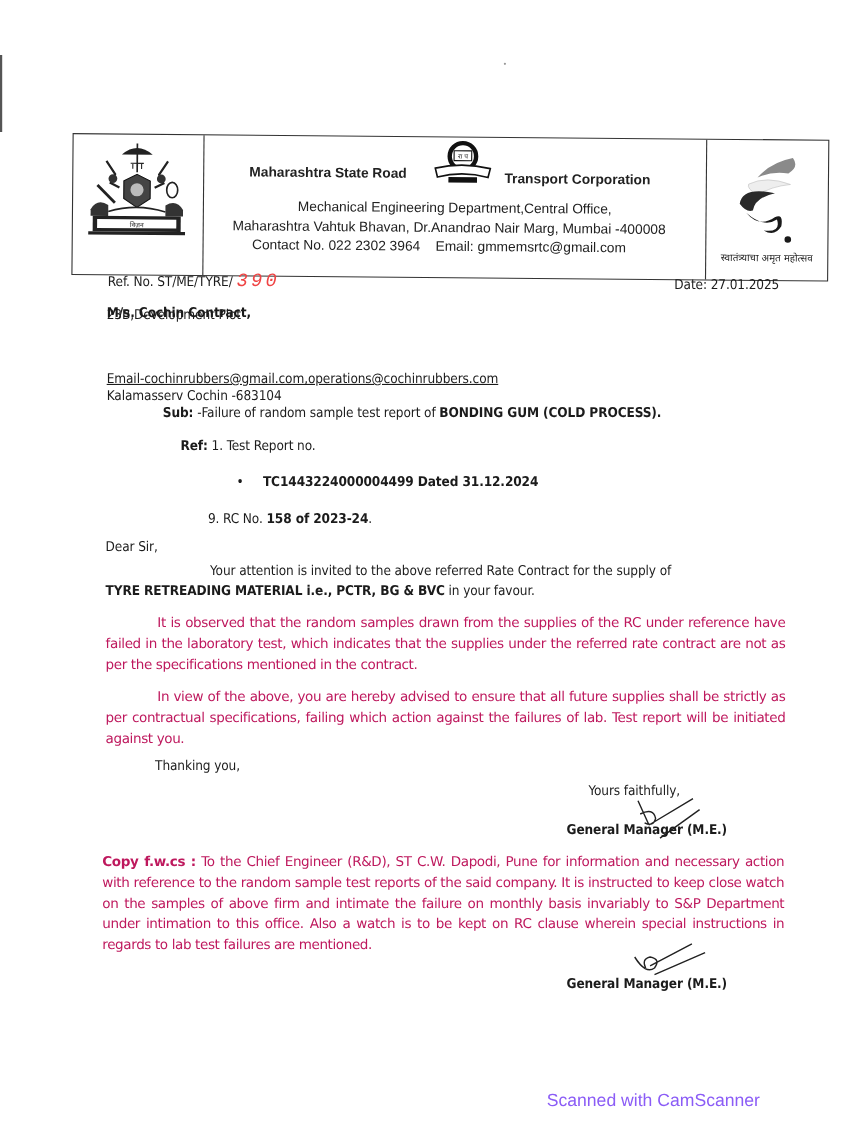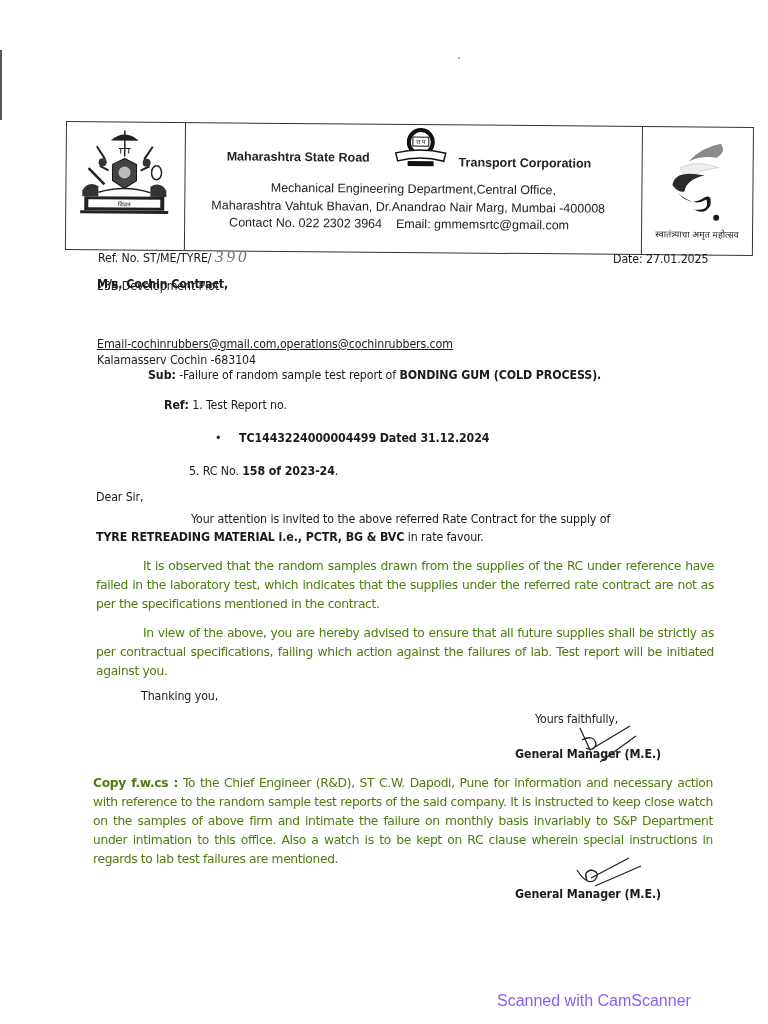--- a/index.html
+++ b/index.html
@@ -23,24 +23,24 @@
   .lh-line { position: absolute; left: 0; right: 0; text-align: center; font-size: 12.5px; color: #222; white-space: nowrap; }
   .lh-line.l1 { top: 57px; }
   .lh-line.l2 { top: 75px; left: -10px; }
   .lh-line.l3 { top: 92px; left: -28px; }
   .emblem { position: absolute; left: 8px; top: 4px; width: 100px; height: 92px; }
   .amrit { position: absolute; left: 18px; top: 14px; width: 72px; height: 80px; }
   .amrit-caption { position: absolute; left: 0; right: 0; top: 100px; text-align: center; font-size: 9px; font-family: "DejaVu Serif", serif; color: #222; }
 
   .txt { position: absolute; font-family: "DejaVu Sans Condensed", "DejaVu Sans", sans-serif; font-size: 12.3px; color: #1b1b1b; white-space: nowrap; letter-spacing: -0.1px; }
   .b { font-weight: bold; }
-  .hand { font-family: Liberation Serif, serif; font-size: 17px; color: #737373; letter-spacing: 3px; font-style: italic; }
+  .hand { font-family: Liberation Mono, monospace; font-size: 17px; color: #ef4444; letter-spacing: 3px; font-style: italic; }
   .u { text-decoration: underline; }
   .just { white-space: normal; text-align: justify; text-align-last: left; }
-  .para { position: absolute; font-family: "DejaVu Sans", sans-serif; font-size: 12.3px; line-height: 19px; color: #4d7c0f; letter-spacing: -0.35px; }
+  .para { position: absolute; font-family: "DejaVu Sans", sans-serif; font-size: 12.3px; line-height: 19px; color: #be185d; letter-spacing: -0.35px; }
   .sig { position: absolute; }
   .footer { position: absolute; left: 497px; top: 992px; font-family: "Liberation Sans", sans-serif; font-size: 16px; color: #8b5cf6; }
 </style>
 </head>
 <body>
 
 <div class="page-edge"></div>
 <div class="dot"></div>
 
 <div class="letterhead">
@@ -106,27 +106,27 @@
 <div class="txt" style="left:148px; top:368px;">
   <span class="b">Sub:</span><span> -Failure of random sample test report of </span><span class="b">BONDING GUM (COLD PROCESS).</span>
 </div>
 
 <div class="txt" style="left:164px; top:398px;">
   <span class="b">Ref:</span><span> 1. Test Report no.</span>
 </div>
 <div class="txt" style="left:215px; top:431px;">•</div>
 <div class="txt b" style="left:239px; top:431px;">TC1443224000004499 Dated 31.12.2024</div>
 <div class="txt" style="left:189px; top:464px;">
-  <span>5. RC No. </span><span class="b">158 of 2023-24</span><span>.</span>
+  <span>9. RC No. </span><span class="b">158 of 2023-24</span><span>.</span>
 </div>
 
 <div class="txt" style="left:96px; top:490px;">Dear Sir,</div>
 <div class="txt" style="left:191px; top:512px;">Your attention is invited to the above referred Rate Contract for the supply of</div>
 <div class="txt" style="left:96px; top:530px;">
-  <span class="b">TYRE RETREADING MATERIAL i.e., PCTR, BG &amp; BVC</span><span> in rate favour.</span>
+  <span class="b">TYRE RETREADING MATERIAL i.e., PCTR, BG &amp; BVC</span><span> in your favour.</span>
 </div>
 
 <div class="para just" style="left:96px; top:557px; width:618px; text-indent:47px;">It is observed that the random samples drawn from the supplies of the RC under reference have failed in the laboratory test, which indicates that the supplies under the referred rate contract are not as per the specifications mentioned in the contract.</div>
 <div class="para just" style="left:96px; top:624px; width:618px; text-indent:47px;">In view of the above, you are hereby advised to ensure that all future supplies shall be strictly as per contractual specifications, failing which action against the failures of lab. Test report will be initiated against you.</div>
 
 <div class="txt" style="left:141px; top:689px;">Thanking you,</div>
 <div class="txt" style="left:535px; top:712px;">Yours faithfully,</div>
 
 <svg class="sig" style="left:560px; top:722px;" width="80" height="45" viewBox="0 0 80 45">
   <path d="M20 6 L30 28 M22 18 Q34 12 36 22 Q34 30 26 26 M30 28 L70 4 M40 40 L76 14" stroke="#222" stroke-width="1.3" fill="none"></path>

